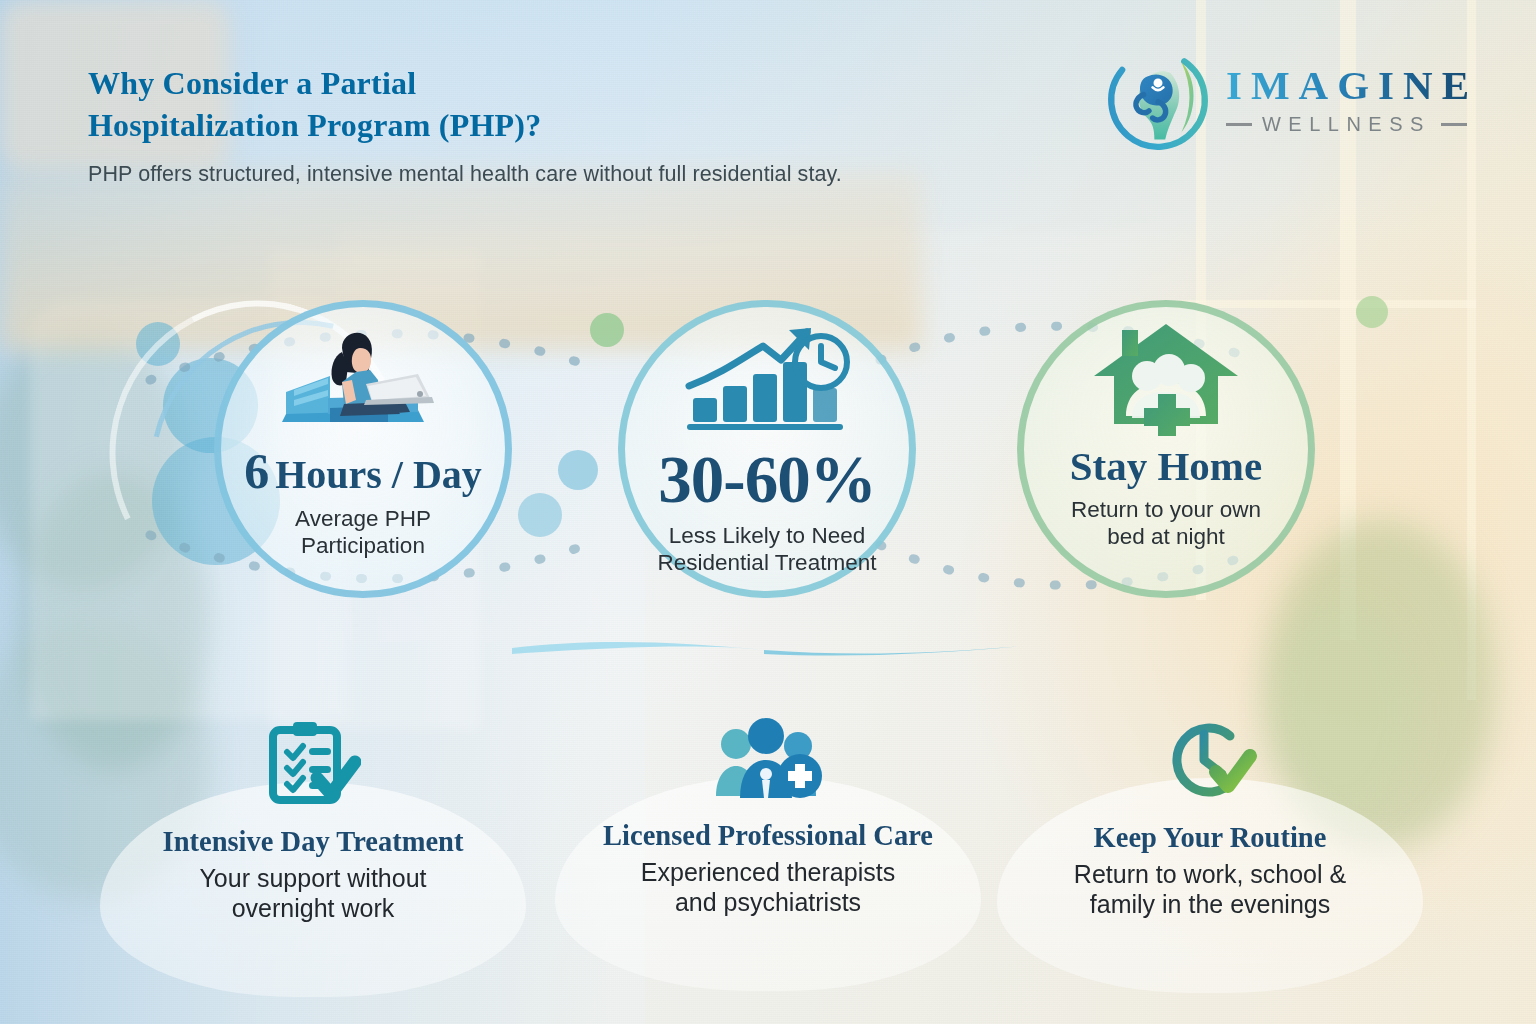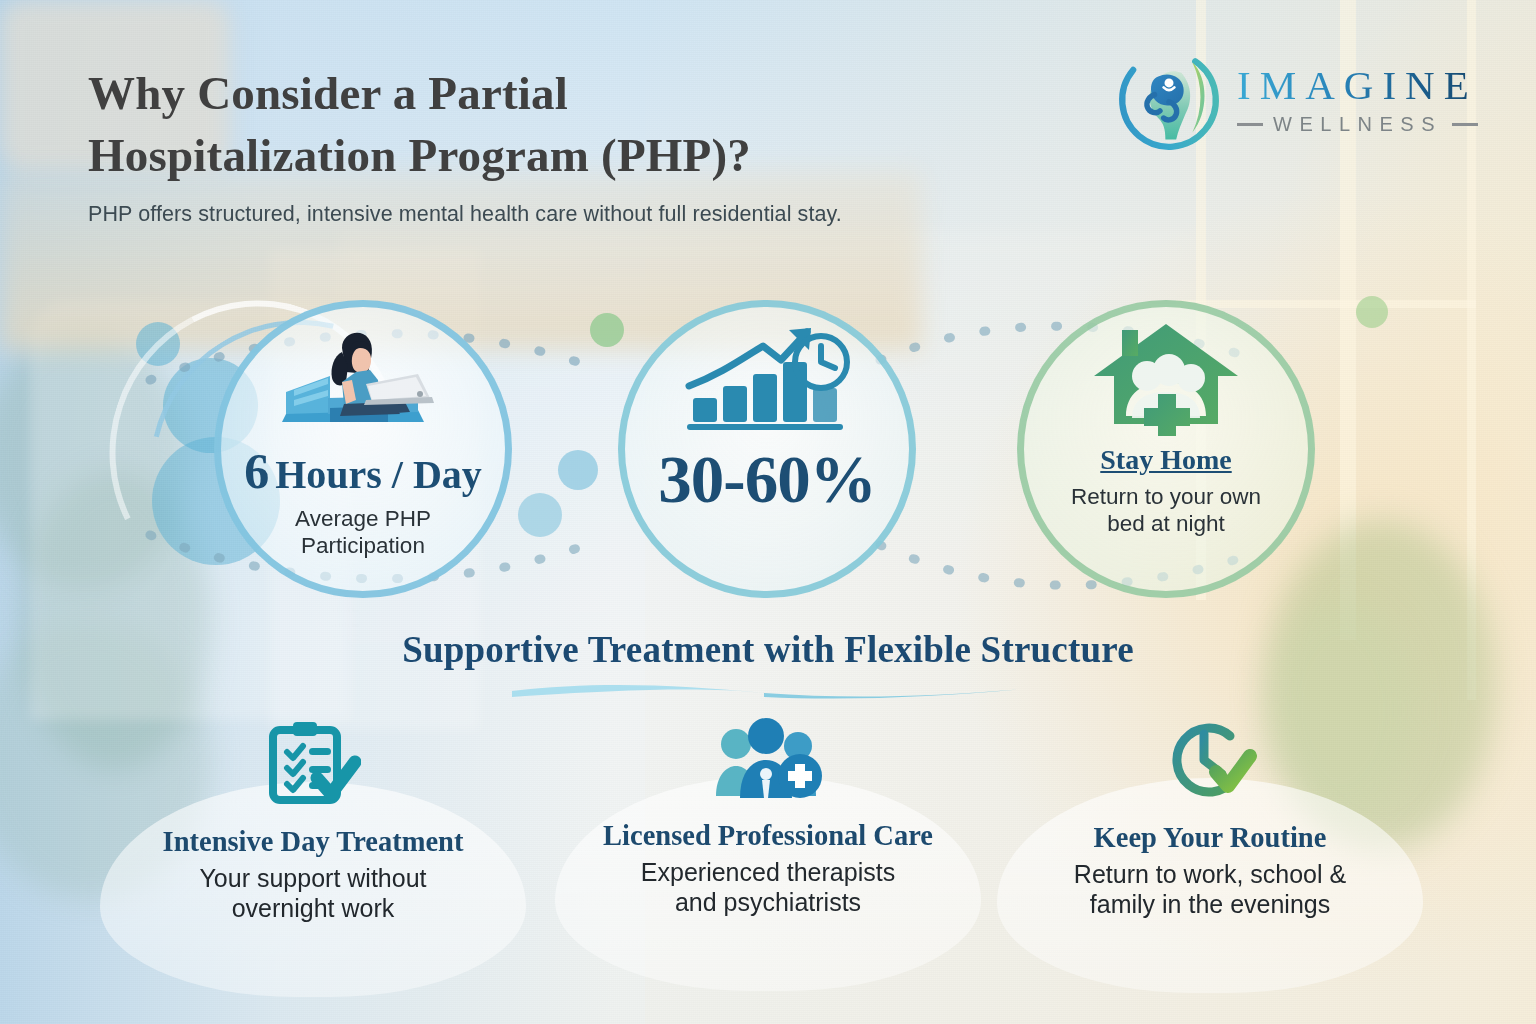--- a/index.html
+++ b/index.html
@@ -83,39 +83,39 @@
     background-image:
       repeating-linear-gradient(0deg, rgba(255,255,255,.05) 0 1px, rgba(0,0,0,.035) 1px 2px),
       repeating-linear-gradient(90deg, rgba(255,255,255,.04) 0 1px, rgba(0,0,0,.025) 1px 2px);
   }
 
   
   .header { position:absolute; left:88px; top:62px; width:1000px; z-index:6; }
   .title {
     font-family:"Liberation Serif", serif;
     font-weight:700;
-    font-size:47px;
+    font-size:32px;
     line-height:1.32;
-    color:#404040;
+    color:#0369a1;
     letter-spacing:.2px;
   }
   .subtitle {
     margin-top:16px;
     font-size:21.5px;
     color:#3c4a52;
     letter-spacing:.1px;
   }
 
   
   .logo { position:absolute; right:58px; top:46px; display:flex; align-items:center; gap:14px; z-index:7; }
   .logo-mark { width:108px; height:108px; flex:0 0 auto; }
   .logo-text { display:flex; flex-direction:column; }
   .logo-name {
     font-family:"Liberation Serif", serif;
-    font-size:41px; font-weight:400; letter-spacing:9px;
+    font-size:41px; font-weight:700; letter-spacing:9px;
     background:linear-gradient(90deg,#39a8d4 0%, #2a86bb 40%, #1c5f8e 75%, #16486e 100%);
     -webkit-background-clip:text; background-clip:text; color:transparent;
     line-height:1.05;
   }
   .logo-sub { display:flex; align-items:center; gap:10px; margin-top:5px; }
   .logo-sub .dash { width:26px; height:3px; background:#8b8f92; flex:0 0 auto; }
   .logo-sub .w {
     font-size:20px; letter-spacing:7.5px; color:#7d8487; font-weight:400;
     white-space:nowrap;
   }
@@ -142,21 +142,21 @@
   .stat-inner { position:relative; width:100%; height:100%; display:flex; flex-direction:column; align-items:center; }
   .stat-icon { height:122px; display:flex; align-items:flex-end; justify-content:center; margin-top:14px; }
   .stat-value {
     font-family:"Liberation Serif", serif;
     font-weight:700; color:#1d4e74; line-height:1;
     margin-top:10px;
   }
   .v-hours { font-size:40px; display:flex; align-items:baseline; gap:6px; }
   .v-hours .big { font-size:50px; font-weight:700; }
   .v-pct { font-size:67px; letter-spacing:-1px; }
-  .v-home { font-size:28px;text-decoration:underline; }
+  .v-home { font-size:41px; }
   .stat-desc {
     margin-top:9px; font-size:22.5px; color:#2a3238; line-height:1.22;
     font-family:"Liberation Sans", sans-serif;
   }
 
   
   .connectors { position:absolute; left:0; top:290px; width:1536px; height:320px; z-index:4; }
 
   
   .section { position:absolute; left:0; top:628px; width:1536px; text-align:center; z-index:6; }
@@ -329,20 +329,24 @@
             <rect x="132" y="64" width="24" height="34" rx="3" opacity=".78"></rect>
             <rect x="6" y="100" width="156" height="6" rx="3"></rect>
           </g>
           <path d="M8 62 C40 50 62 34 82 22 L100 36 L126 8" fill="none" stroke="#2a8ab0" stroke-width="7" stroke-linecap="round" stroke-linejoin="round"></path>
           <path d="M108 6 L130 4 L128 26 Z" fill="#2a8ab0"></path>
           <circle cx="140" cy="38" r="26" fill="none" stroke="#2a8ab0" stroke-width="6"></circle>
           <path d="M140 22 L140 38 L154 44" fill="none" stroke="#2a8ab0" stroke-width="6" stroke-linecap="round" stroke-linejoin="round"></path>
         </svg>
       </div>
       <div class="stat-value v-pct">30-60%</div>
+      <div class="stat-desc">
+        <div>Less Likely to Need</div>
+        <div>Residential Treatment</div>
+      </div>
     </div>
   </div>
 
   <div class="stat stat-3">
     <div class="ring"></div>
     <div class="stat-inner">
       <div class="stat-icon">
         <svg width="148" height="116" viewBox="0 0 148 116">
           <defs>
             <linearGradient id="gHouse" x1="0" y1="0" x2="1" y2="1">
@@ -363,21 +367,20 @@
       <div class="stat-value v-home">Stay Home</div>
       <div class="stat-desc">
         <div>Return to your own</div>
         <div>bed at night</div>
       </div>
     </div>
   </div>
 </div>
 
 <div class="section">
-  <div class="section-title">Supportive Treatment with Flexible Structure</div>
   <svg class="section-rule" viewBox="0 0 520 26">
     <path d="M4 14 C90 4 170 8 256 16 C200 10 120 12 4 20 Z" fill="#a6dced" opacity=".95"></path>
     <path d="M256 16 C340 22 420 20 516 12 C430 20 340 24 256 20 Z" fill="#7ec9e0" opacity=".9"></path>
   </svg>
 </div>
 
 <div class="cards">
 
   <div class="card card-1">
     <div class="blob"></div>

